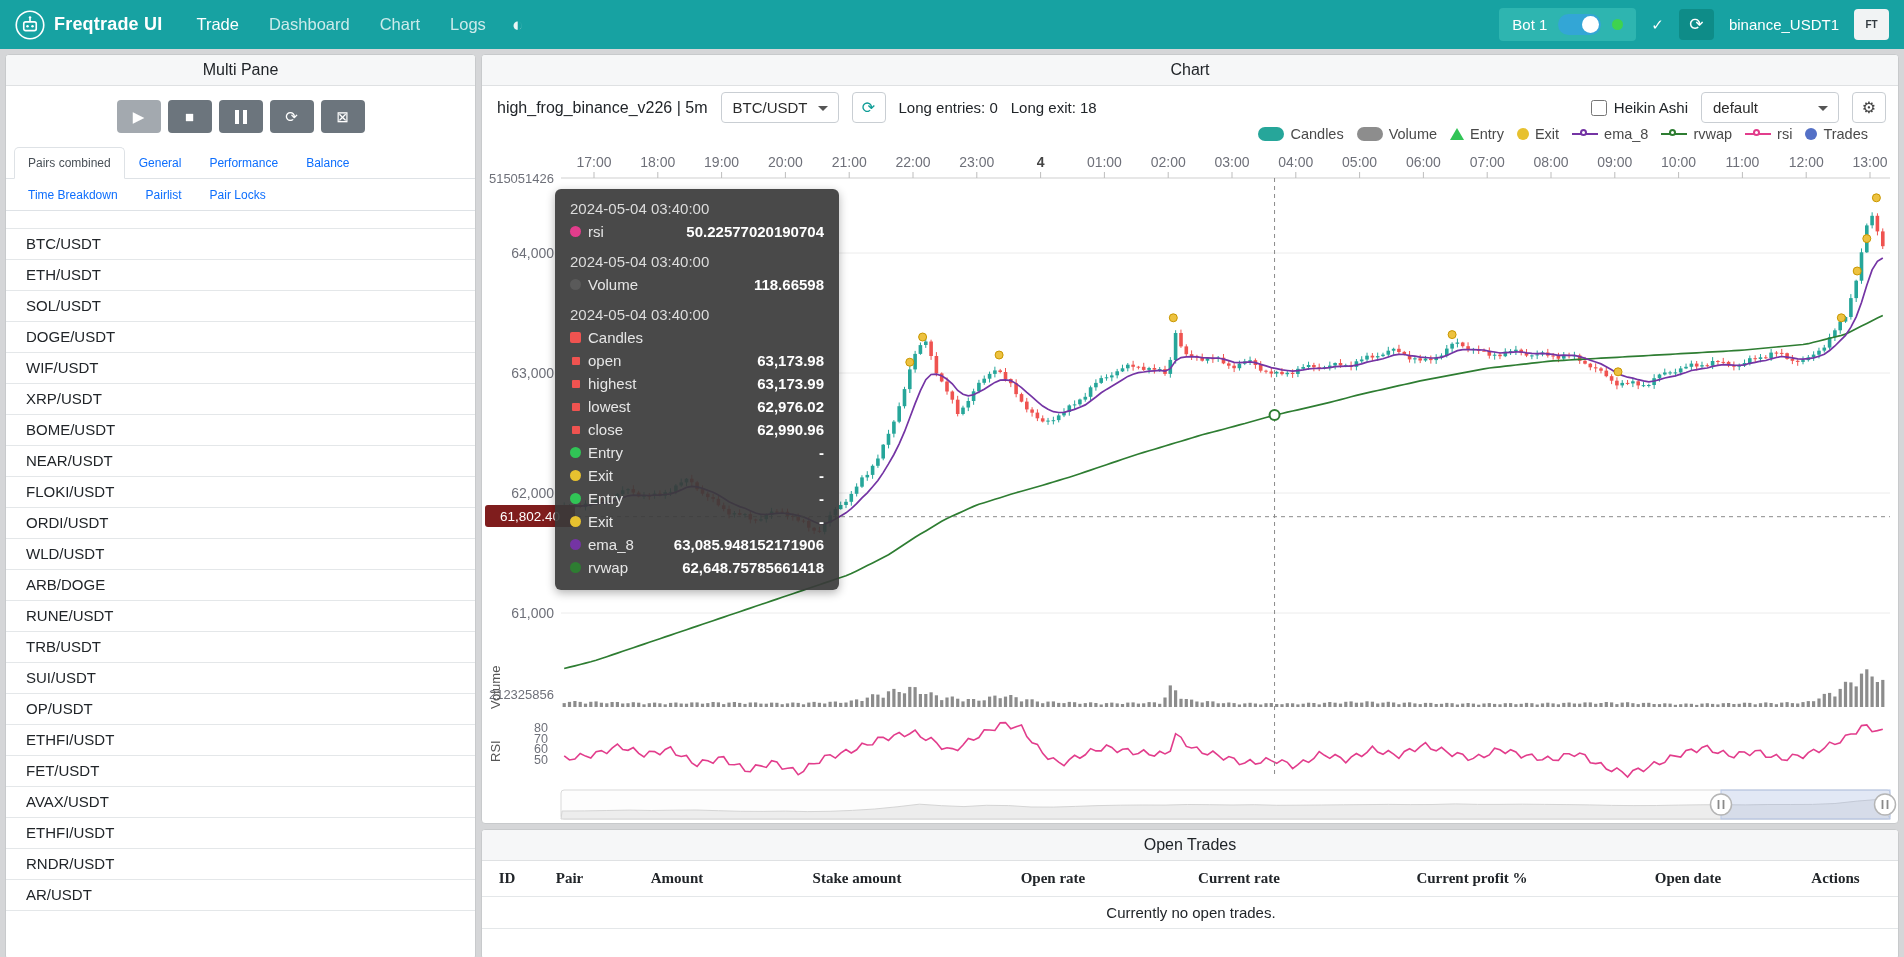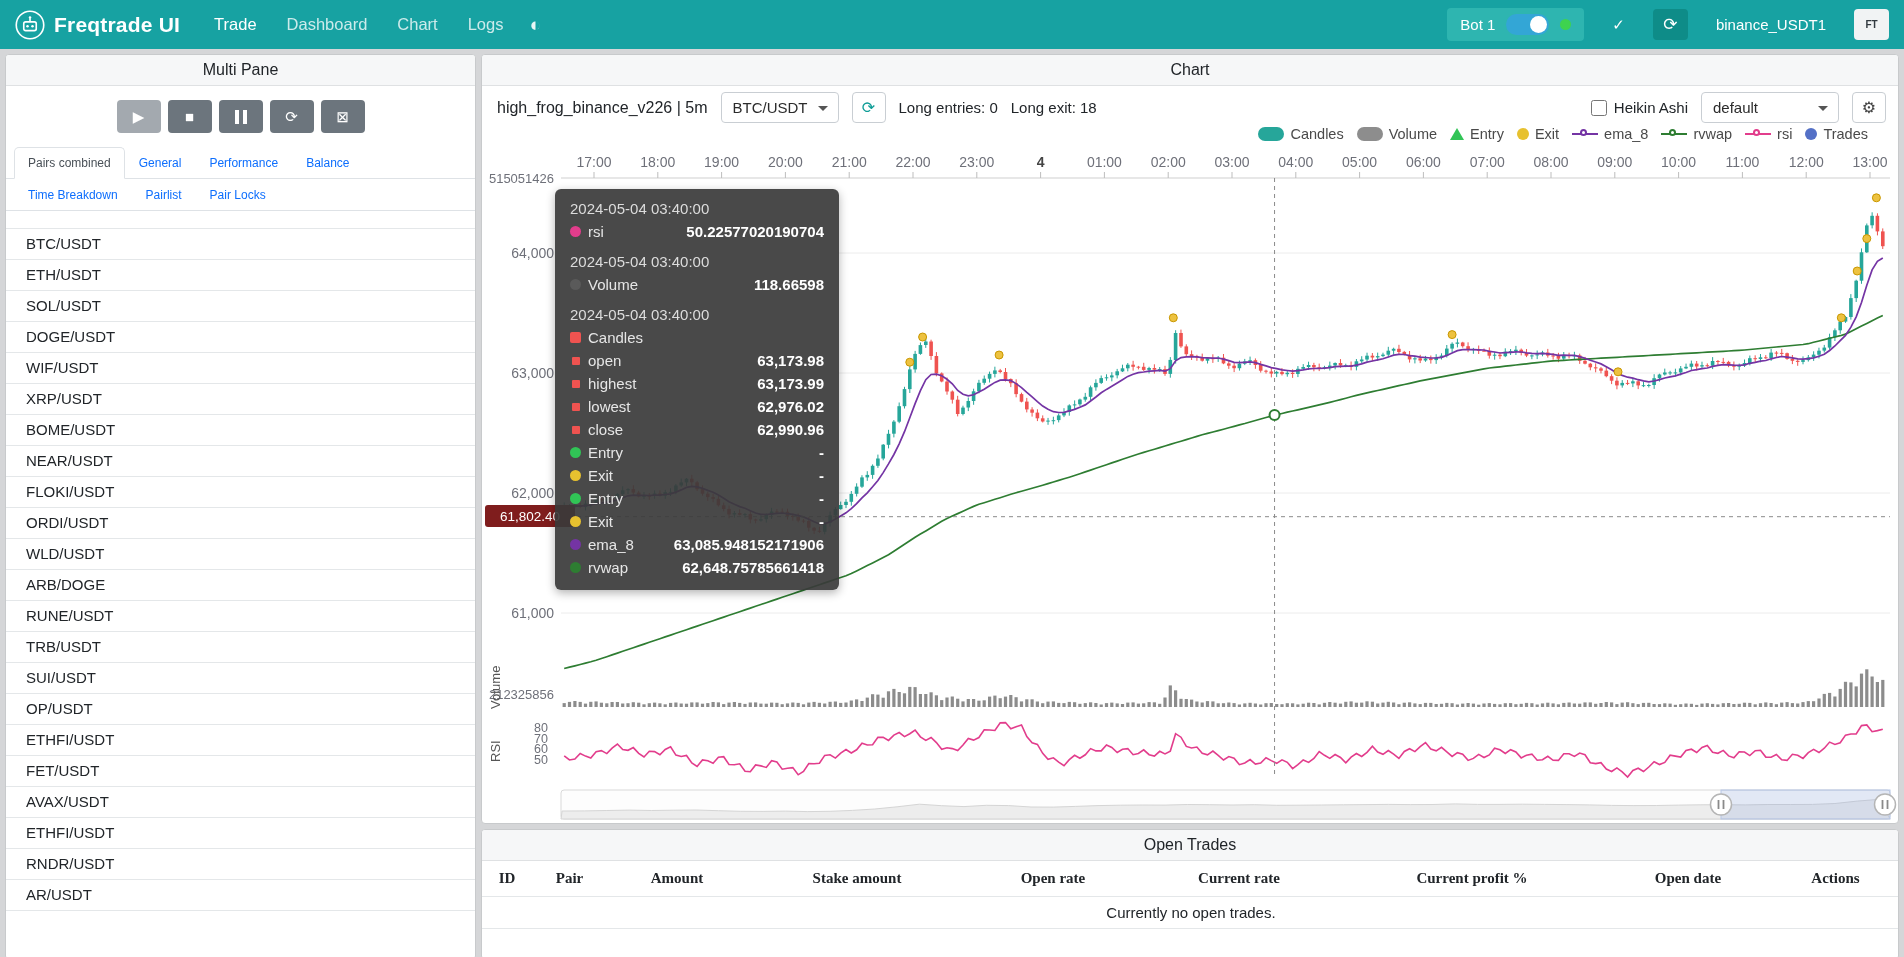--- a/index.html
+++ b/index.html
@@ -13,26 +13,26 @@
   }
   svg text { font-family:"Liberation Sans", sans-serif; }
 
   
   nav {
     position:absolute; top:0; left:0; right:0; height:49px;
     background:#17a2a2; display:flex; align-items:center;
     padding:0 15px; color:#fff;
   }
   .logo { display:flex; align-items:center; margin-right:9px; }
-  .brand { font-size:21px; font-weight:700; margin-right:34px; letter-spacing:.2px; }
+  .brand { font-size:18px; font-weight:700; margin-right:34px; letter-spacing:.2px; }
   .nav-links { display:flex; align-items:center; gap:30px; }
   .nav-link { color:rgba(255,255,255,.78); font-size:16.5px; text-decoration:none; cursor:pointer; }
   .nav-link.active { color:#fff; }
   .moon { margin-left:26px; font-size:19px; color:#eaf6f5; cursor:pointer; }
-  .nav-right { margin-left:auto; display:flex; align-items:center; gap:28px; }
+  .nav-right { margin-left:auto; display:flex; align-items:center; gap:15px; }
   .bot-badge { background:#2eb5b0; border-radius:4px; padding:6px 13px; display:flex; align-items:center; gap:11px; font-size:15px; cursor:pointer; }
   .toggle { width:43px; height:21px; border-radius:11px; background:#33a6d6; position:relative; display:inline-block; cursor:pointer; }
   .toggle::after { content:""; position:absolute; right:2px; top:2px; width:17px; height:17px; border-radius:50%; background:#fff; }
   .dot { width:11px; height:11px; border-radius:50%; background:#3ed34f; display:inline-block; }
   .nav-check { font-size:15px; color:#fff; }
   .nav-refresh { width:35px; height:31px; background:#0e8c88; border:none; border-radius:4px; color:#fff; font-size:17px; cursor:pointer; }
   .bot-id { font-size:15px; cursor:pointer; }
   .avatar { width:35px; height:31px; background:#f1f3f4; color:#31393f; font-weight:700; border-radius:4px; display:flex; align-items:center; justify-content:center; font-size:10px; cursor:pointer; }
 
   

